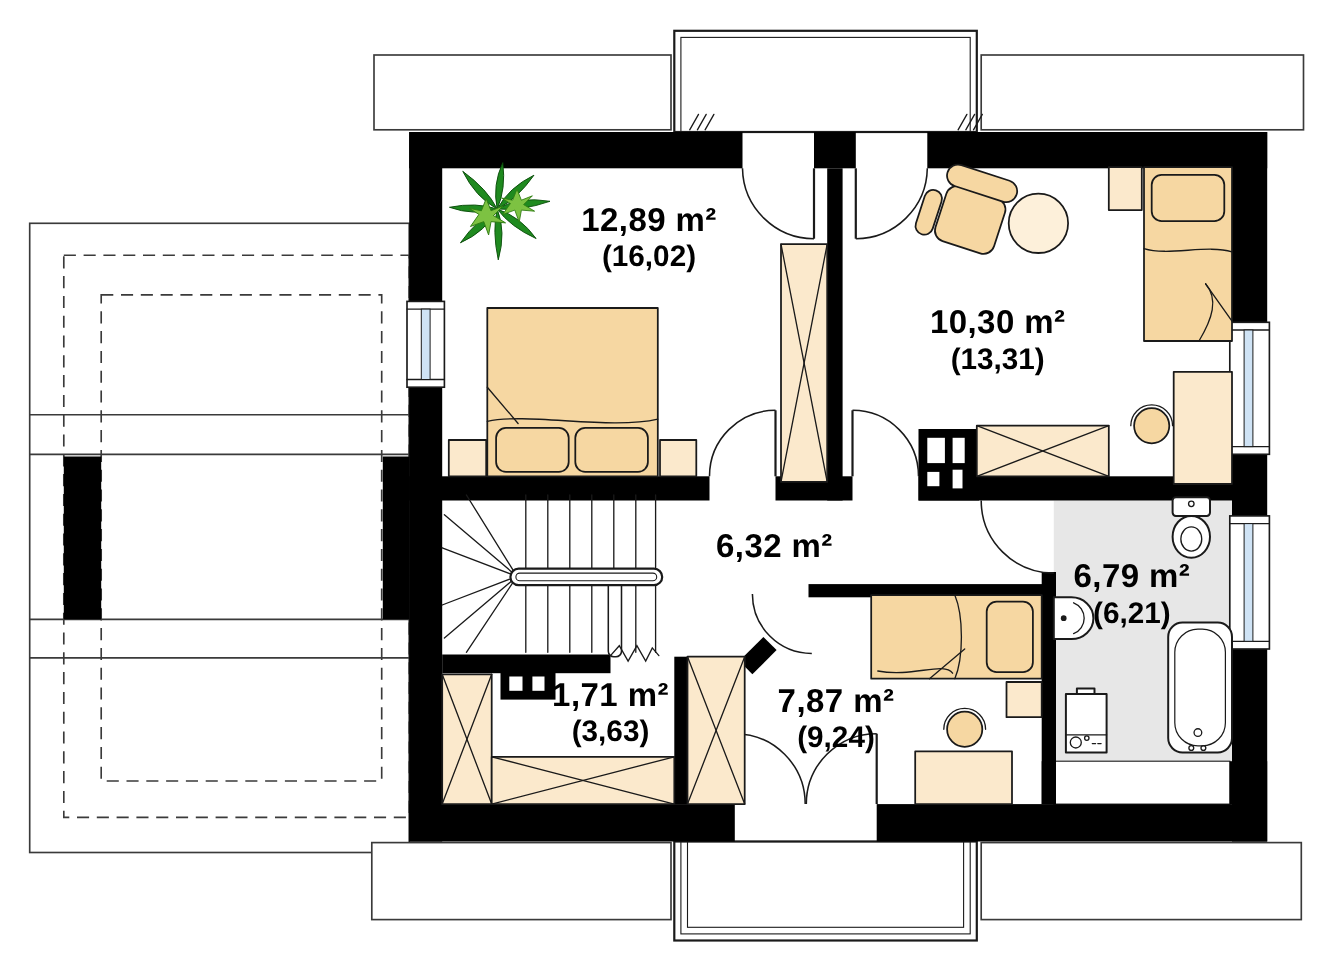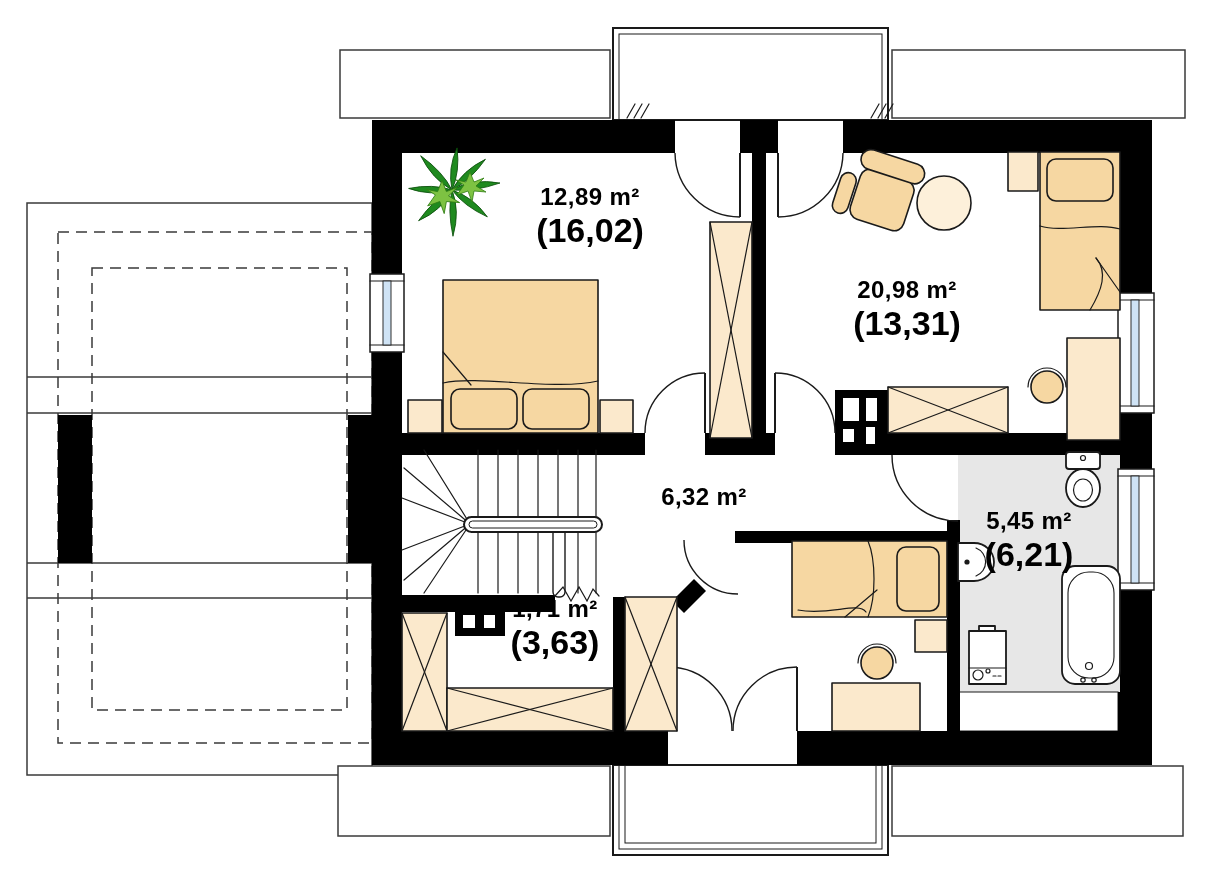--- a/index.html
+++ b/index.html
@@ -15,22 +15,22 @@
   .fixture{fill:#fff;stroke:#1a1a1a;stroke-width:1.8;stroke-linejoin:round}
   .glass{fill:var(--window_glass);stroke:#1a1a1a;stroke-width:0.9}
   .winbox{fill:#fff;stroke:#1a1a1a;stroke-width:1.5}
   .eave{fill:#fff;stroke:#3a3a3a;stroke-width:1.5}
   .dash{fill:none;stroke:#3a3a3a;stroke-width:1.5;stroke-dasharray:11 7}
   .annex{fill:#fff;stroke:#3a3a3a;stroke-width:1.5}
   .gray{fill:var(--bath_floor)}
   .leafdark{fill:var(--plant_dark);stroke:#0a4d0a;stroke-width:0.8}
   .leaflight{fill:var(--plant_light);stroke:#2f7d12;stroke-width:0.8}
   .room-label{position:absolute;transform:translate(-50%,-50%);text-align:center;color:#000;font-weight:bold;line-height:1.12;white-space:nowrap}
-  .room-label .area{display:block;font-size:24px;letter-spacing:.4px}
-  .room-label .gross{display:block;font-size:34px}
+  .room-label .area{display:block;font-size:30px;letter-spacing:.4px}
+  .room-label .gross{display:block;font-size:27px}
 </style>
 </head>
 <body>
 
 <div id="plan">
 <svg width="1210" height="886" viewBox="0 0 1210 886">
 
   <g>
     <rect class="annex" x="27" y="203" width="345" height="572"></rect>
     <line class="annex" x1="27" y1="377" x2="372" y2="377"></line>
@@ -288,27 +288,31 @@
     <circle class="thin" cx="1083" cy="680" r="2.2"></circle>
     <circle class="thin" cx="1094" cy="680" r="2.2"></circle>
   </g>
 </svg>
 
   <div class="room-label" style="left:590px;top:216px">
     <span class="area">12,89 m²</span>
     <span class="gross">(16,02)</span>
   </div>
   <div class="room-label" style="left:907px;top:309px">
-    <span class="area">20,98 m²</span>
+    <span class="area">10,30 m²</span>
     <span class="gross">(13,31)</span>
   </div>
   <div class="room-label" style="left:704px;top:497px">
     <span class="area">6,32 m²</span>
   </div>
   <div class="room-label" style="left:1029px;top:540px">
-    <span class="area">5,45 m²</span>
+    <span class="area">6,79 m²</span>
     <span class="gross">(6,21)</span>
   </div>
-  <div class="room-label" style="left:555px;top:628px">
+  <div class="room-label" style="left:555px;top:648px">
     <span class="area">1,71 m²</span>
     <span class="gross">(3,63)</span>
   </div>
+  <div class="room-label" style="left:760px;top:653px">
+    <span class="area">7,87 m²</span>
+    <span class="gross">(9,24)</span>
+  </div>
 </div>
 
 </body></html>

